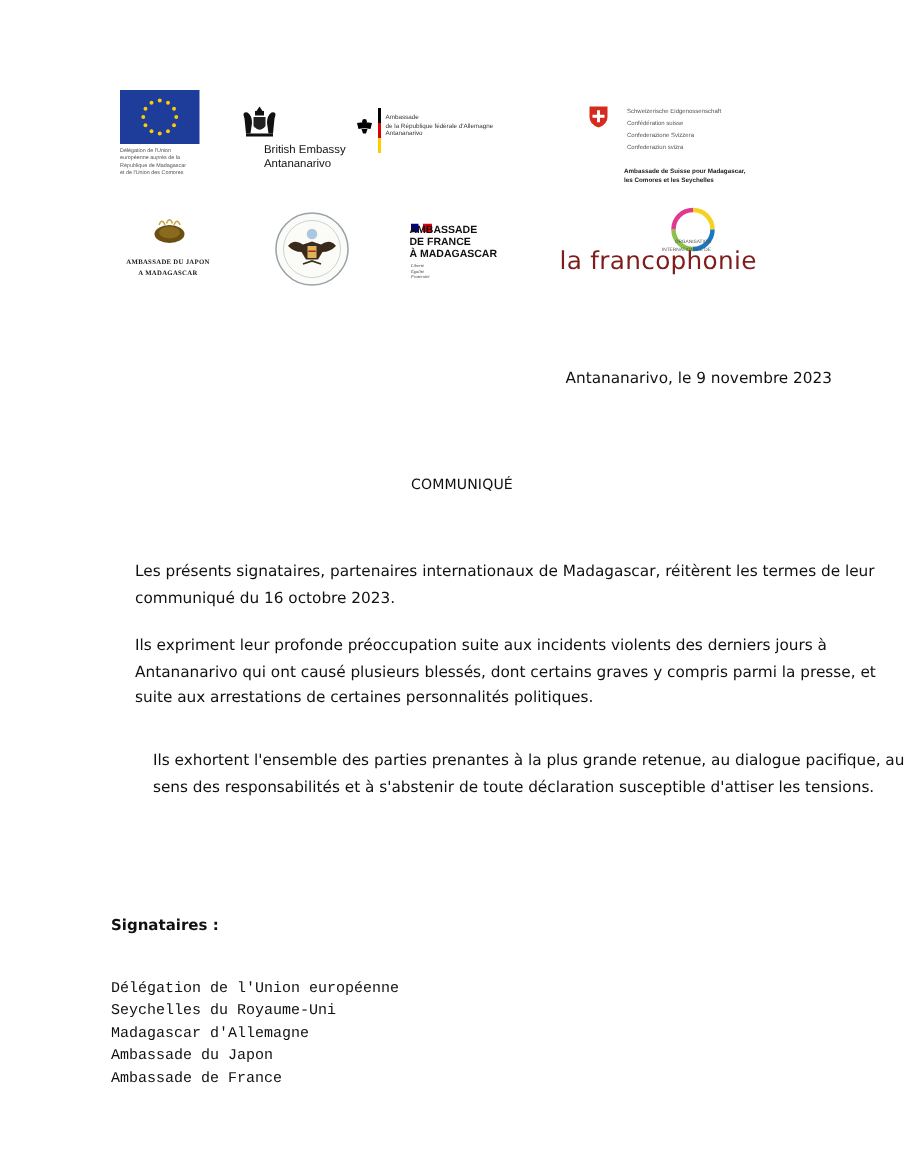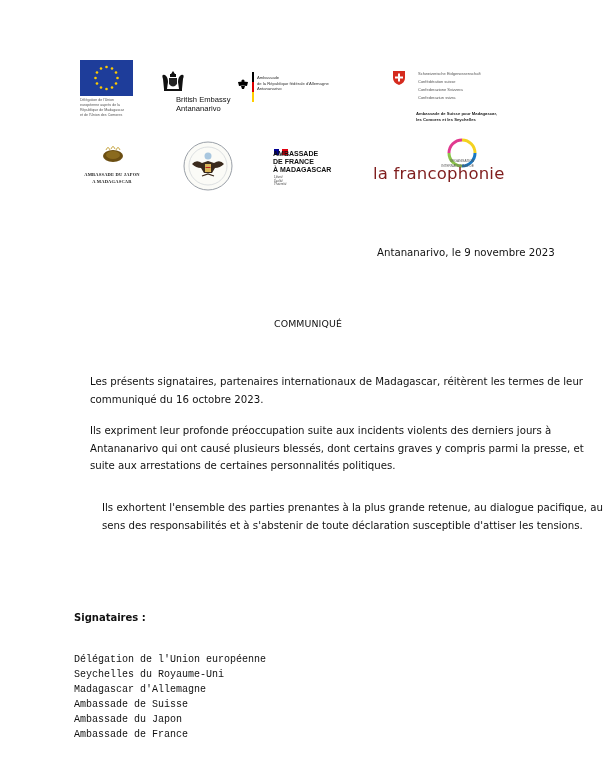--- a/index.html
+++ b/index.html
@@ -180,16 +180,15 @@
 
 <p class="abs doc para" id="p1" style="margin:0">Les présents signataires, partenaires internationaux de Madagascar, réitèrent les termes de leur communiqué du 16 octobre 2023.</p>
 <p class="abs doc para" id="p2" style="margin:0">Ils expriment leur profonde préoccupation suite aux incidents violents des derniers jours à Antananarivo qui ont causé plusieurs blessés, dont certains graves y compris parmi la presse, et suite aux arrestations de certaines personnalités politiques.</p>
 <p class="abs doc para" id="p3" style="margin:12px">Ils exhortent l'ensemble des parties prenantes à la plus grande retenue, au dialogue pacifique, au sens des responsabilités et à s'abstenir de toute déclaration susceptible d'attiser les tensions.</p>
 
 <div class="abs doc" id="sig-heading">Signataires :</div>
 <ul class="abs doc" id="sig-list">
   <li>Délégation de l'Union européenne</li>
   <li>Seychelles du Royaume-Uni</li>
   <li>Madagascar d'Allemagne</li>
-  <li>Ambassade de Suisse</li>
   <li>Ambassade du Japon</li>
   <li>Ambassade de France</li>
 </ul>
 
 </body></html>

